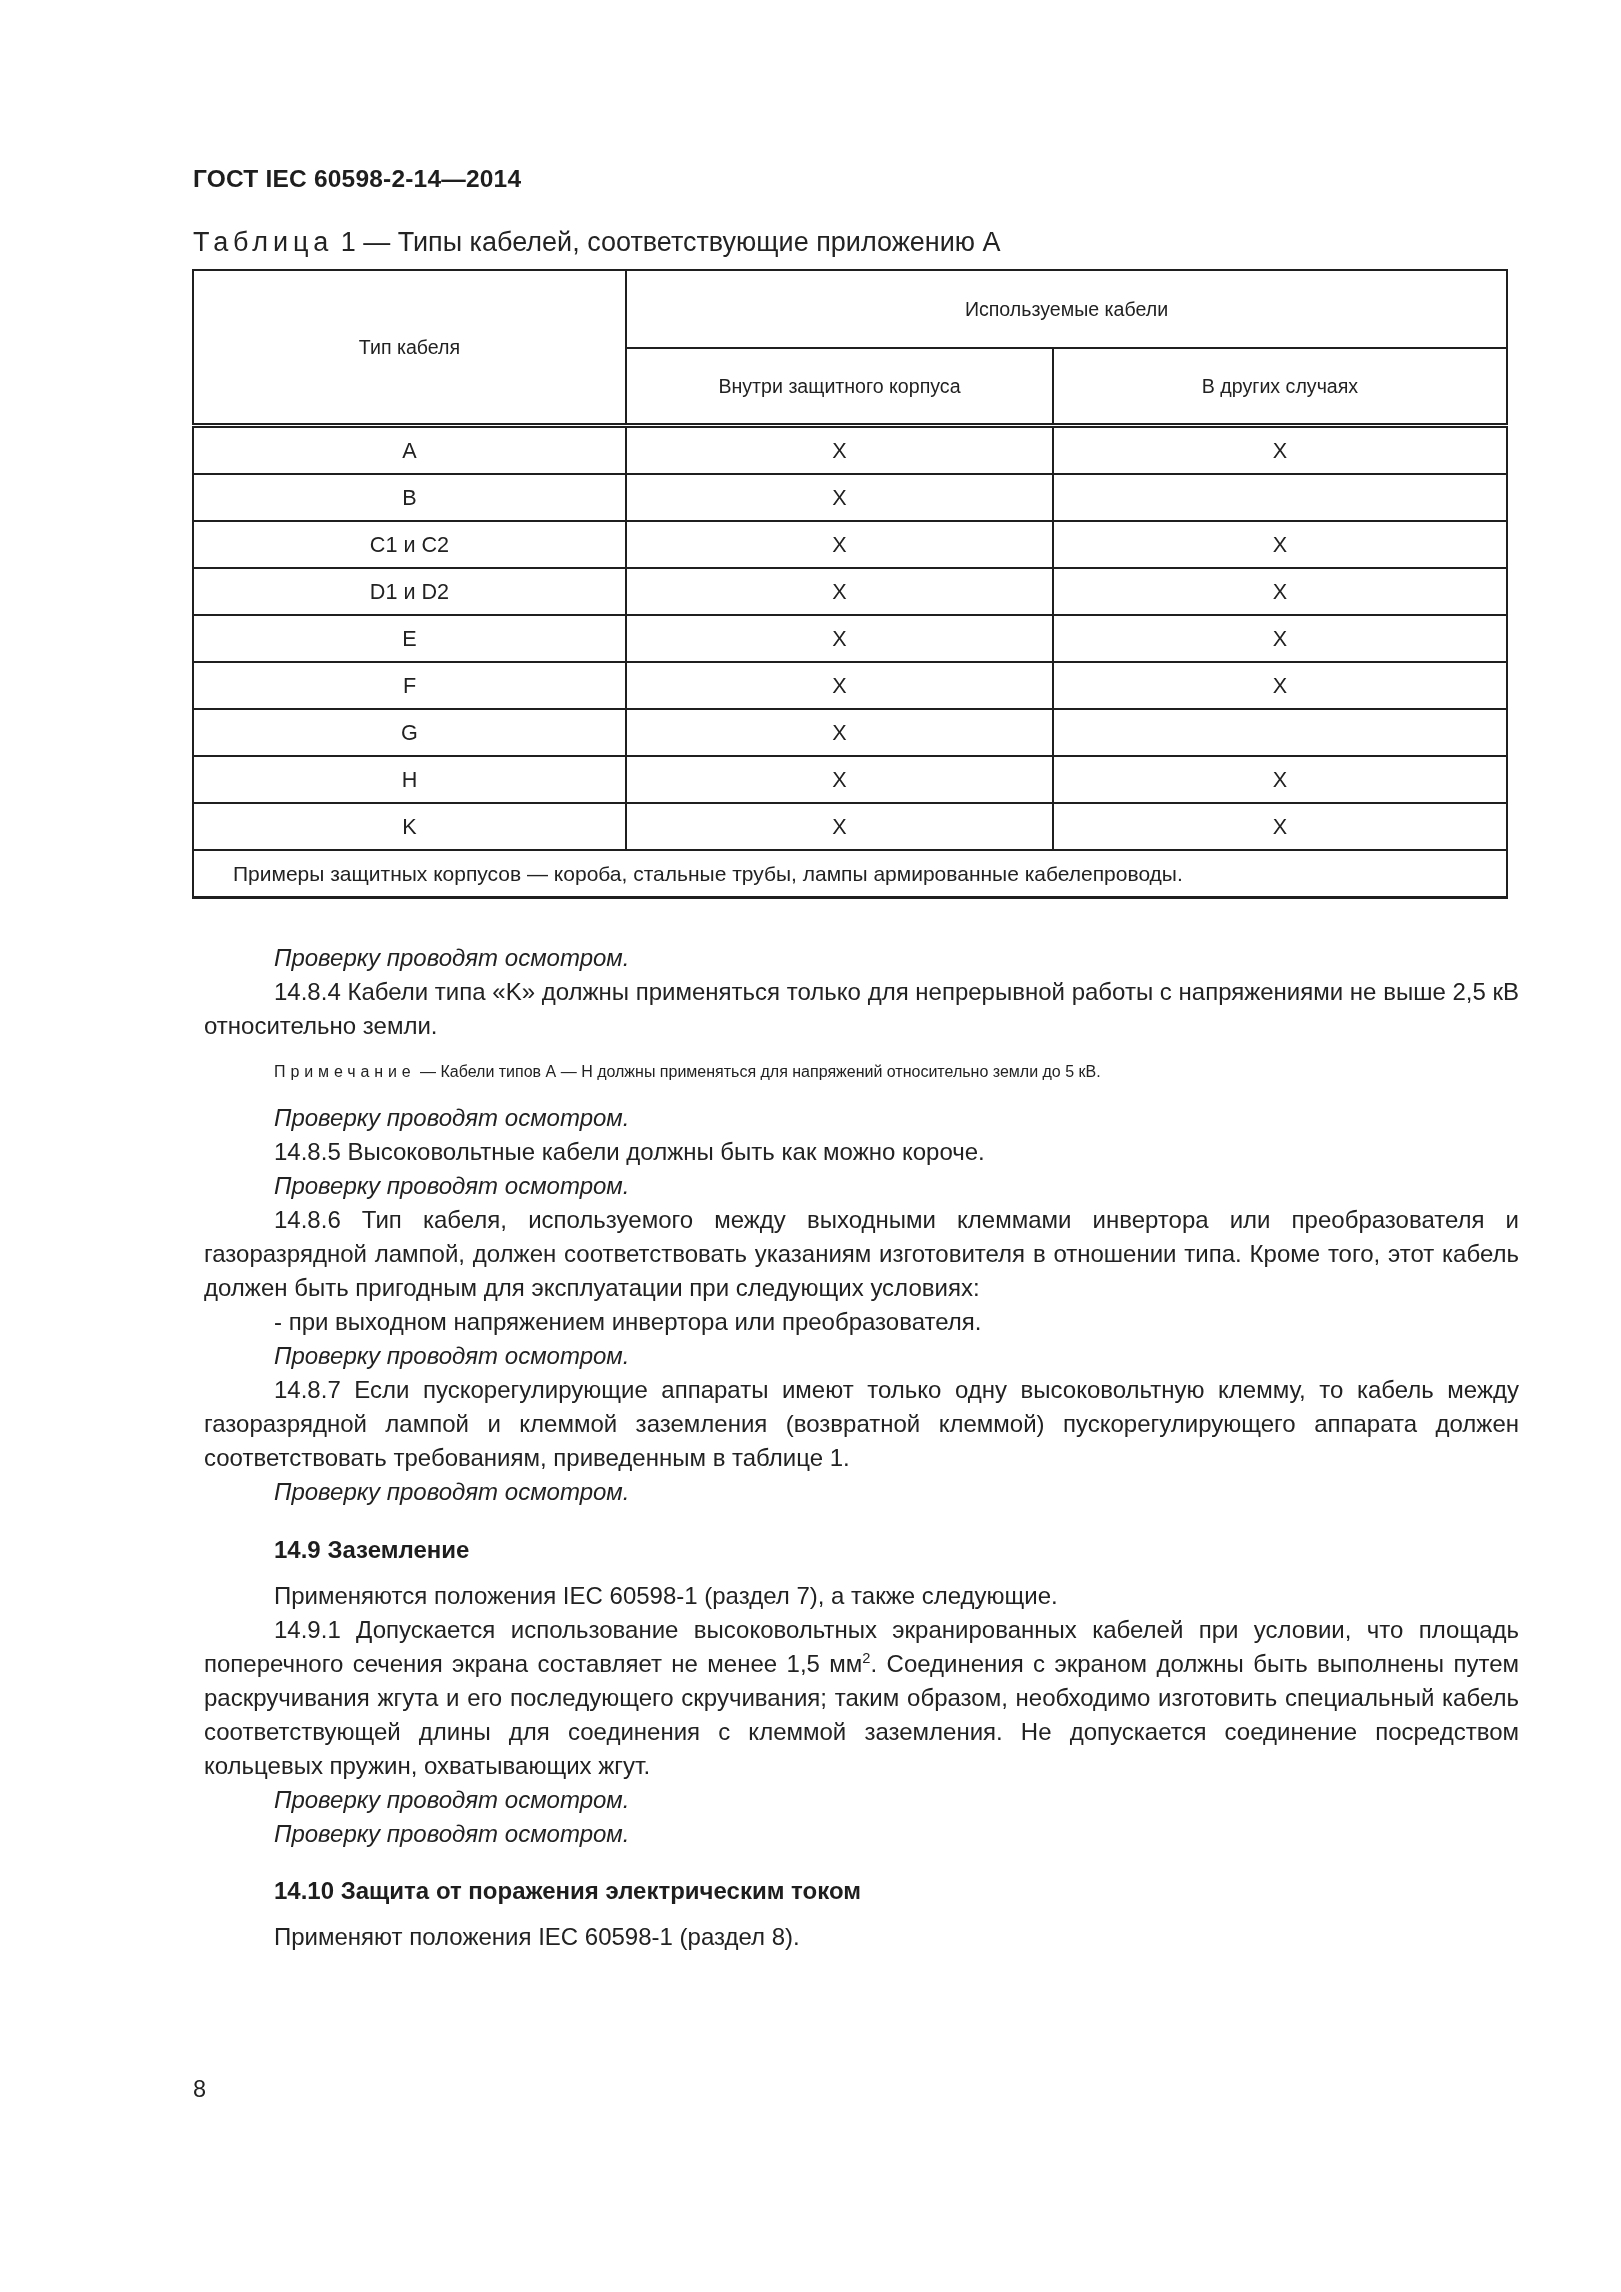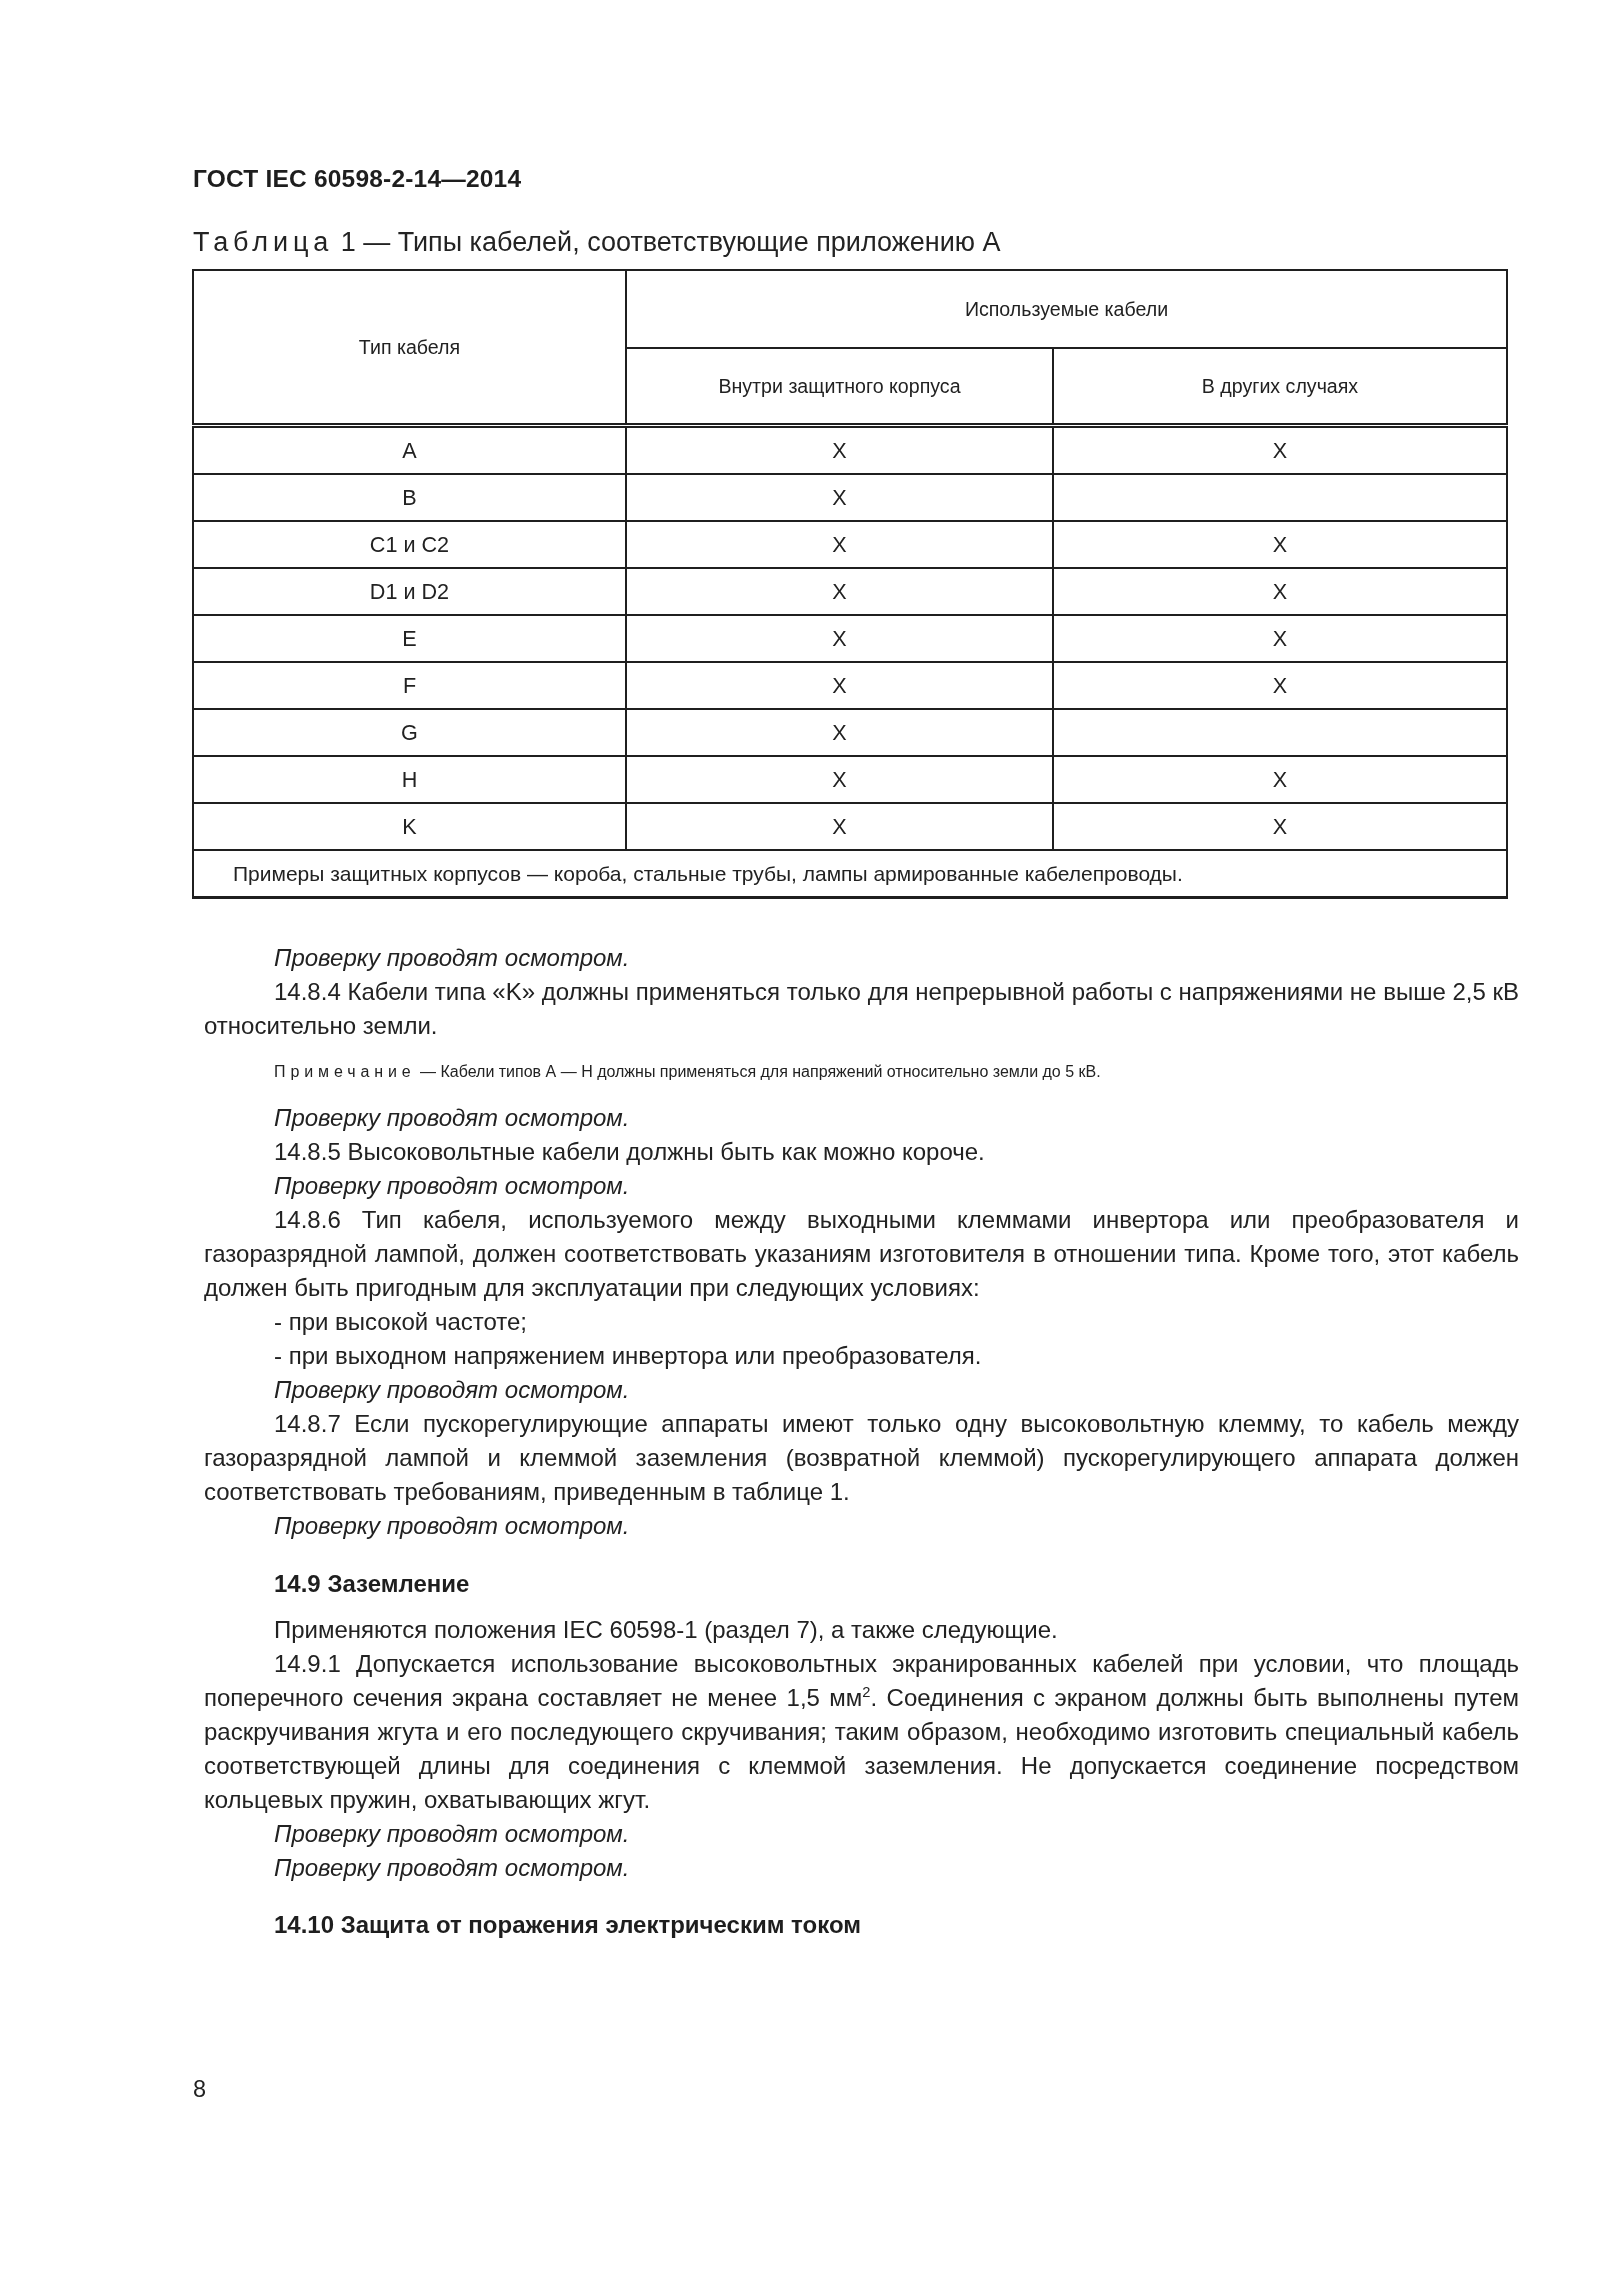--- a/index.html
+++ b/index.html
@@ -132,27 +132,27 @@
   </table>
 
 <div class="body-text">
   <p class="check">Проверку проводят осмотром.</p>
   <p class="indent">14.8.4  Кабели типа «K» должны применяться только для непрерывной работы с напряжениями не выше 2,5 кВ относительно земли.</p>
   <p class="note"><span class="spaced">Примечание</span><span> — Кабели типов А — Н должны применяться для напряжений относительно земли до 5 кВ.</span></p>
   <p class="check">Проверку проводят осмотром.</p>
   <p class="indent">14.8.5  Высоковольтные кабели должны быть как можно короче.</p>
   <p class="check">Проверку проводят осмотром.</p>
   <p class="indent">14.8.6  Тип кабеля, используемого между выходными клеммами инвертора или преобразователя и газоразрядной лампой, должен соответствовать указаниям изготовителя в отношении типа. Кроме того, этот кабель должен быть пригодным для эксплуатации при следующих условиях:</p>
-  <p class="bullet">-  при высокой частоте;</p>
   <p class="bullet">-  при выходном напряжением инвертора или преобразователя.</p>
   <p class="check">Проверку проводят осмотром.</p>
   <p class="indent">14.8.7  Если пускорегулирующие аппараты имеют только одну высоковольтную клемму, то кабель между газоразрядной лампой и клеммой заземления (возвратной клеммой) пускорегулирующего аппарата должен соответствовать требованиям, приведенным в таблице 1.</p>
   <p class="check">Проверку проводят осмотром.</p>
   <h3>14.9  Заземление</h3>
   <p class="indent">Применяются положения IEC 60598-1 (раздел 7), а также следующие.</p>
   <p class="indent"><span>14.9.1 Допускается использование высоковольтных экранированных кабелей при условии, что площадь поперечного сечения экрана составляет не менее 1,5 мм</span><sup>2</sup><span>. Соединения с экраном должны быть выполнены путем раскручивания жгута и его последующего скручивания; таким образом, необходимо изготовить специальный кабель соответствующей длины для соединения с клеммой заземления. Не допускается соединение посредством кольцевых пружин, охватывающих жгут.</span></p>
   <p class="check">Проверку проводят осмотром.</p>
   <p class="check">Проверку проводят осмотром.</p>
   <h3>14.10  Защита от поражения электрическим током</h3>
+  <p class="indent">Применяют положения IEC 60598-1 (раздел 8).</p>
 </div>
 
 <div class="page-number">8</div>
 
 
 </body></html>

